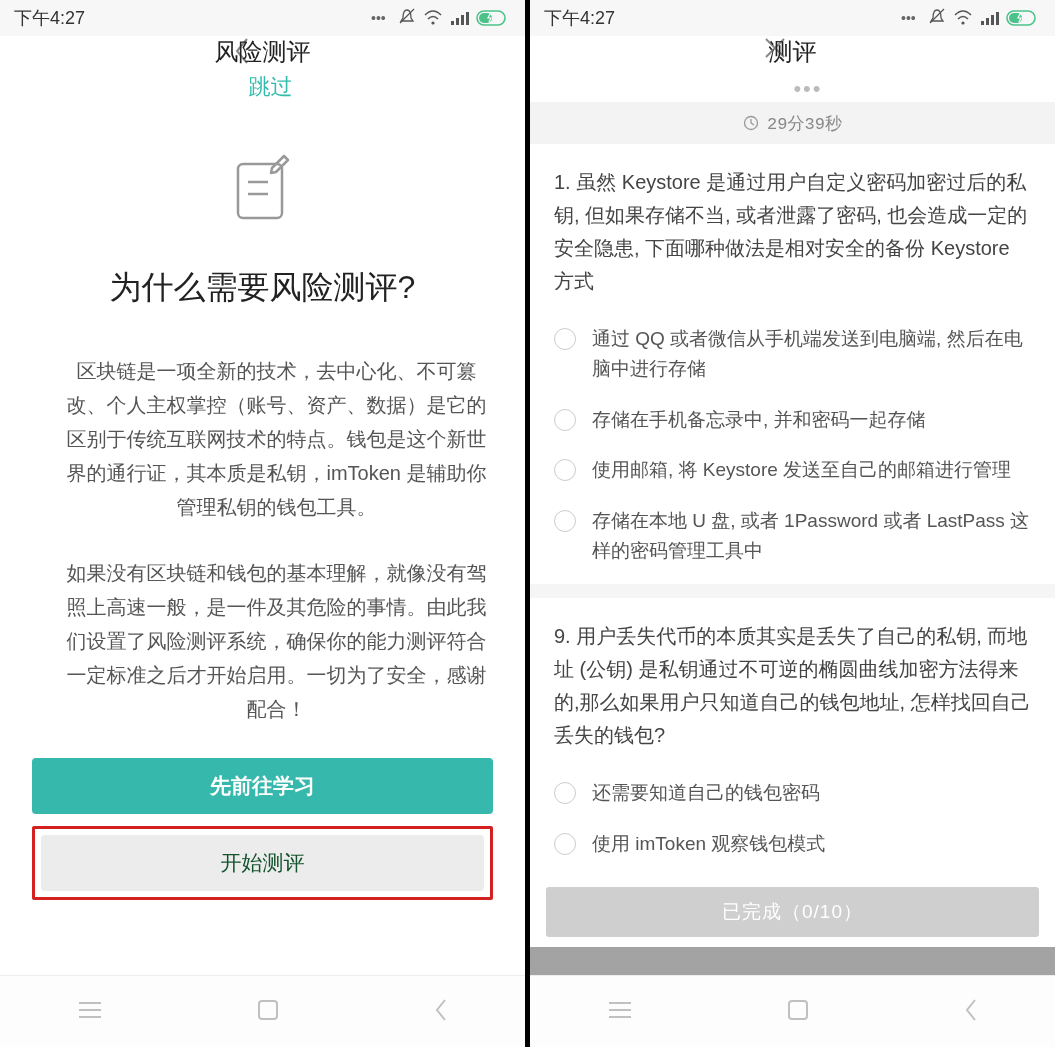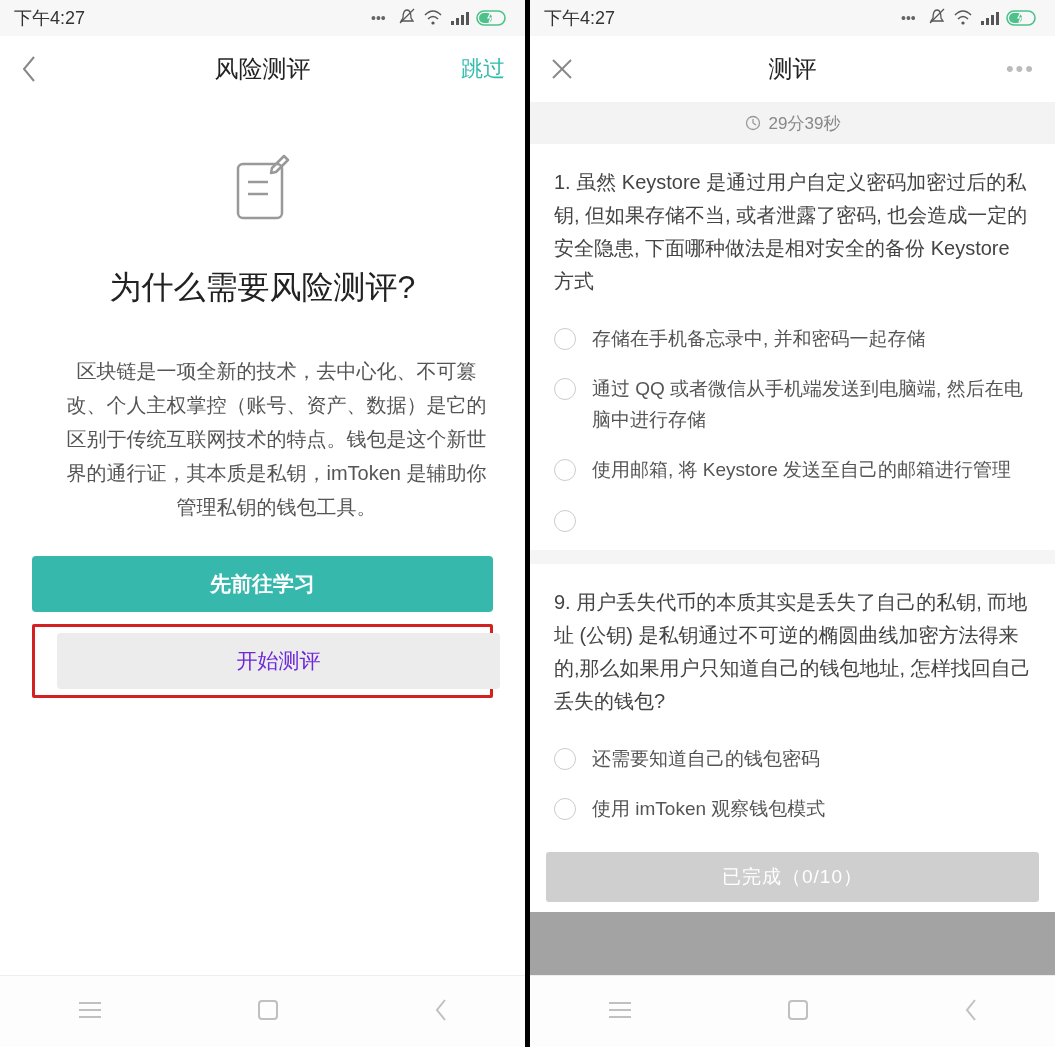--- a/index.html
+++ b/index.html
@@ -38,20 +38,21 @@
 
   
   .nav-bar {
     height: 66px;
     display: flex;
     align-items: center;
     justify-content: space-between;
     padding: 0 20px;
     position: relative;
     background: #fff;
+    flex-direction: column;
   }
   .nav-title {
     position: absolute;
     left: 50%; transform: translateX(-50%);
     font-size: 24px;
     font-weight: 500;
     color: #222;
   }
   .nav-left, .nav-right { min-width: 60px; display:flex; align-items:center; }
   .nav-right { justify-content: flex-end; font-size: 22px; color: #32bcad; }
@@ -98,31 +99,31 @@
     font-weight: bold;
   }
   .btn-secondary-wrap {
     border: 3px solid #d32020;
     padding: 6px;
     margin-top: 12px;
     border-radius: 2px;
   }
   .btn-secondary {
     background: #ececec;
-    color: #6d28d9;
-    margin-left: 16px;
+    color: #14532d;
   }
 
   
   .timer-bar {
     height: 42px;
     background: #f3f3f3;
     display: flex; align-items:center; justify-content:center;
     font-size: 17px; color: #888;
     gap: 8px;
+    font-family: Liberation Mono, monospace;
   }
   .right-scroll {
     flex: 1;
     overflow: hidden;
     background: #a3a3a3;
   }
   .question-block {
     background: #fff;
     padding: 22px 24px 8px 24px;
   }
@@ -223,20 +224,21 @@
     <div class="big-icon">
       <svg width="78" height="78" viewBox="0 0 78 78">
         <rect x="14" y="12" width="44" height="54" rx="5" fill="none" stroke="#999" stroke-width="2.5"></rect>
         <line x1="24" y1="30" x2="44" y2="30" stroke="#999" stroke-width="2.5"></line>
         <line x1="24" y1="42" x2="44" y2="42" stroke="#999" stroke-width="2.5"></line>
         <path d="M48 16 L60 4 L64 8 L52 20 L47 21 Z" fill="none" stroke="#999" stroke-width="2.5" stroke-linejoin="round"></path>
       </svg>
     </div>
     <div class="left-heading">为什么需要风险测评?</div>
     <p class="left-para">区块链是一项全新的技术，去中心化、不可篡改、个人主权掌控（账号、资产、数据）是它的区别于传统互联网技术的特点。钱包是这个新世界的通行证，其本质是私钥，imToken 是辅助你管理私钥的钱包工具。</p>
+    <p class="left-para">如果没有区块链和钱包的基本理解，就像没有驾照上高速一般，是一件及其危险的事情。由此我们设置了风险测评系统，确保你的能力测评符合一定标准之后才开始启用。一切为了安全，感谢配合！</p>
     <div class="btn-row">
       <button class="btn btn-primary">先前往学习</button>
       <div class="btn-secondary-wrap">
         <button class="btn btn-secondary">开始测评</button>
       </div>
     </div>
   </div>
 
   <div class="sys-nav">
     <span>
@@ -307,32 +309,33 @@
         <line x1="8" y1="8" x2="11" y2="10" stroke="#999" stroke-width="1.3"></line>
       </svg>
     <span>29分39秒</span>
   </div>
 
   <div class="right-scroll">
     <div class="question-block">
       <div class="question-text">1. 虽然 Keystore 是通过用户自定义密码加密过后的私钥, 但如果存储不当, 或者泄露了密码, 也会造成一定的安全隐患, 下面哪种做法是相对安全的备份 Keystore 方式</div>
       <div class="option-row">
           <span class="radio"></span>
+          <span class="option-text">通过 QQ 或者微信从手机端发送到电脑端, 然后在电脑中进行存储</span>
+        </div>
+      <div class="option-row">
+          <span class="radio"></span>
           <span class="option-text">存储在手机备忘录中, 并和密码一起存储</span>
         </div>
       <div class="option-row">
           <span class="radio"></span>
-          <span class="option-text">通过 QQ 或者微信从手机端发送到电脑端, 然后在电脑中进行存储</span>
-        </div>
-      <div class="option-row">
-          <span class="radio"></span>
           <span class="option-text">使用邮箱, 将 Keystore 发送至自己的邮箱进行管理</span>
         </div>
       <div class="option-row">
           <span class="radio"></span>
+          <span class="option-text">存储在本地 U 盘, 或者 1Password 或者 LastPass 这样的密码管理工具中</span>
         </div>
     </div>
 
     <div class="q-gap"></div>
 
     <div class="question-block">
       <div class="question-text">9. 用户丢失代币的本质其实是丢失了自己的私钥, 而地址 (公钥) 是私钥通过不可逆的椭圆曲线加密方法得来的,那么如果用户只知道自己的钱包地址, 怎样找回自己丢失的钱包?</div>
       <div class="option-row">
           <span class="radio"></span>
           <span class="option-text">还需要知道自己的钱包密码</span>

